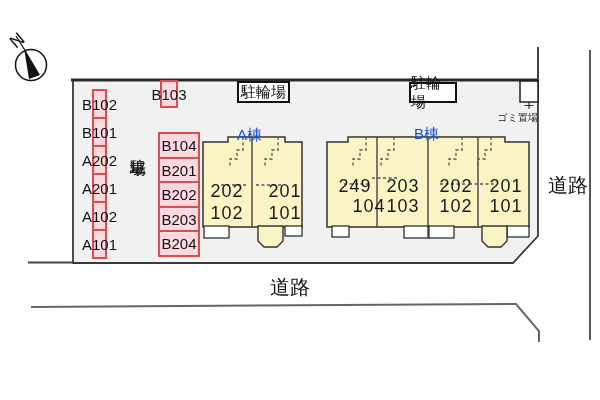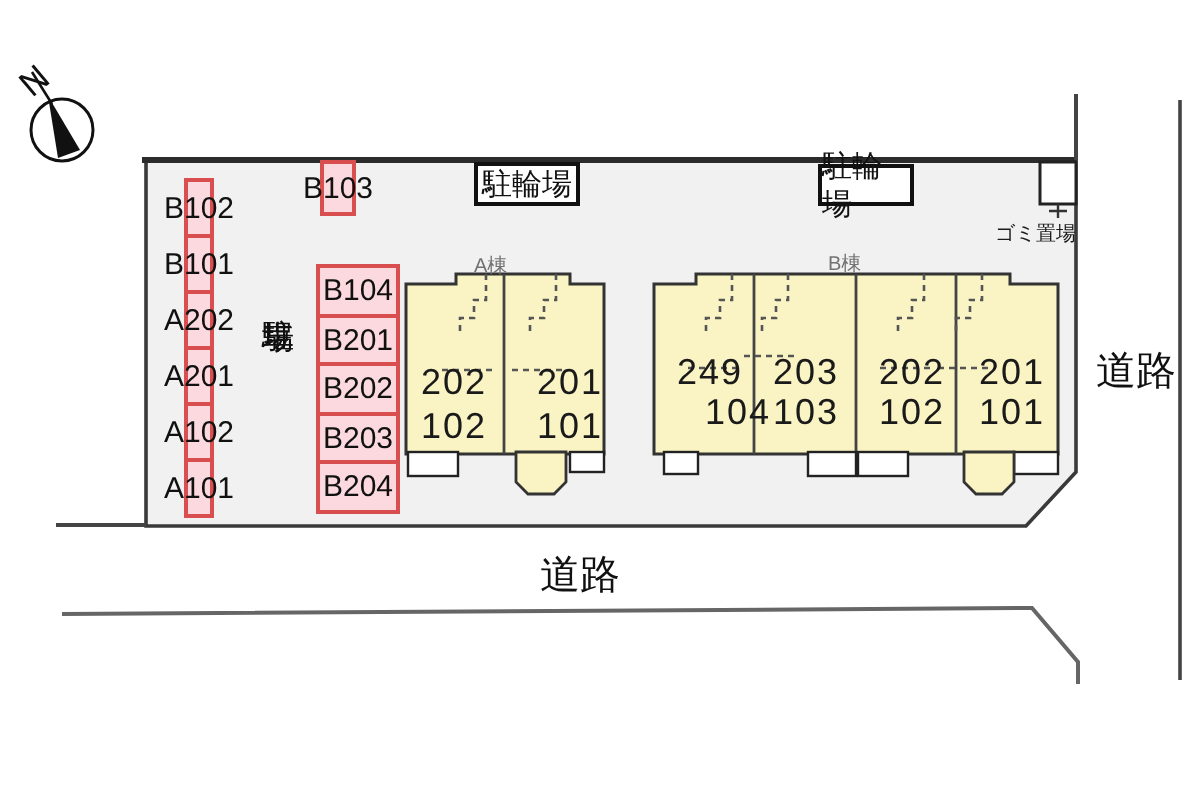--- a/index.html
+++ b/index.html
@@ -19,21 +19,21 @@
     font-size:15px;color:#111;
   }
   .pcol-left{left:92px;width:15px;height:30px;}
   .pcol-right{left:158px;width:42px;height:27px;}
   
   .bike{
     position:absolute;box-sizing:border-box;background:#ffffff;
     border:2px solid #111;display:flex;align-items:center;justify-content:center;
     font-size:15px;color:#111;
   }
-  .bldg-name{position:absolute;font-size:10px;color:#737373;}
+  .bldg-name{position:absolute;font-size:15px;color:#1d4ed8;}
   .unitnum{
     position:absolute;width:64px;text-align:center;
     font-size:18px;color:#1a1a1a;letter-spacing:1px;
   }
   .vtext{
     position:absolute;writing-mode:vertical-rl;text-orientation:upright;
     font-size:16px;color:#111;letter-spacing:1px;
   }
   .road-label{position:absolute;font-size:20px;color:#111;}
 </style>

